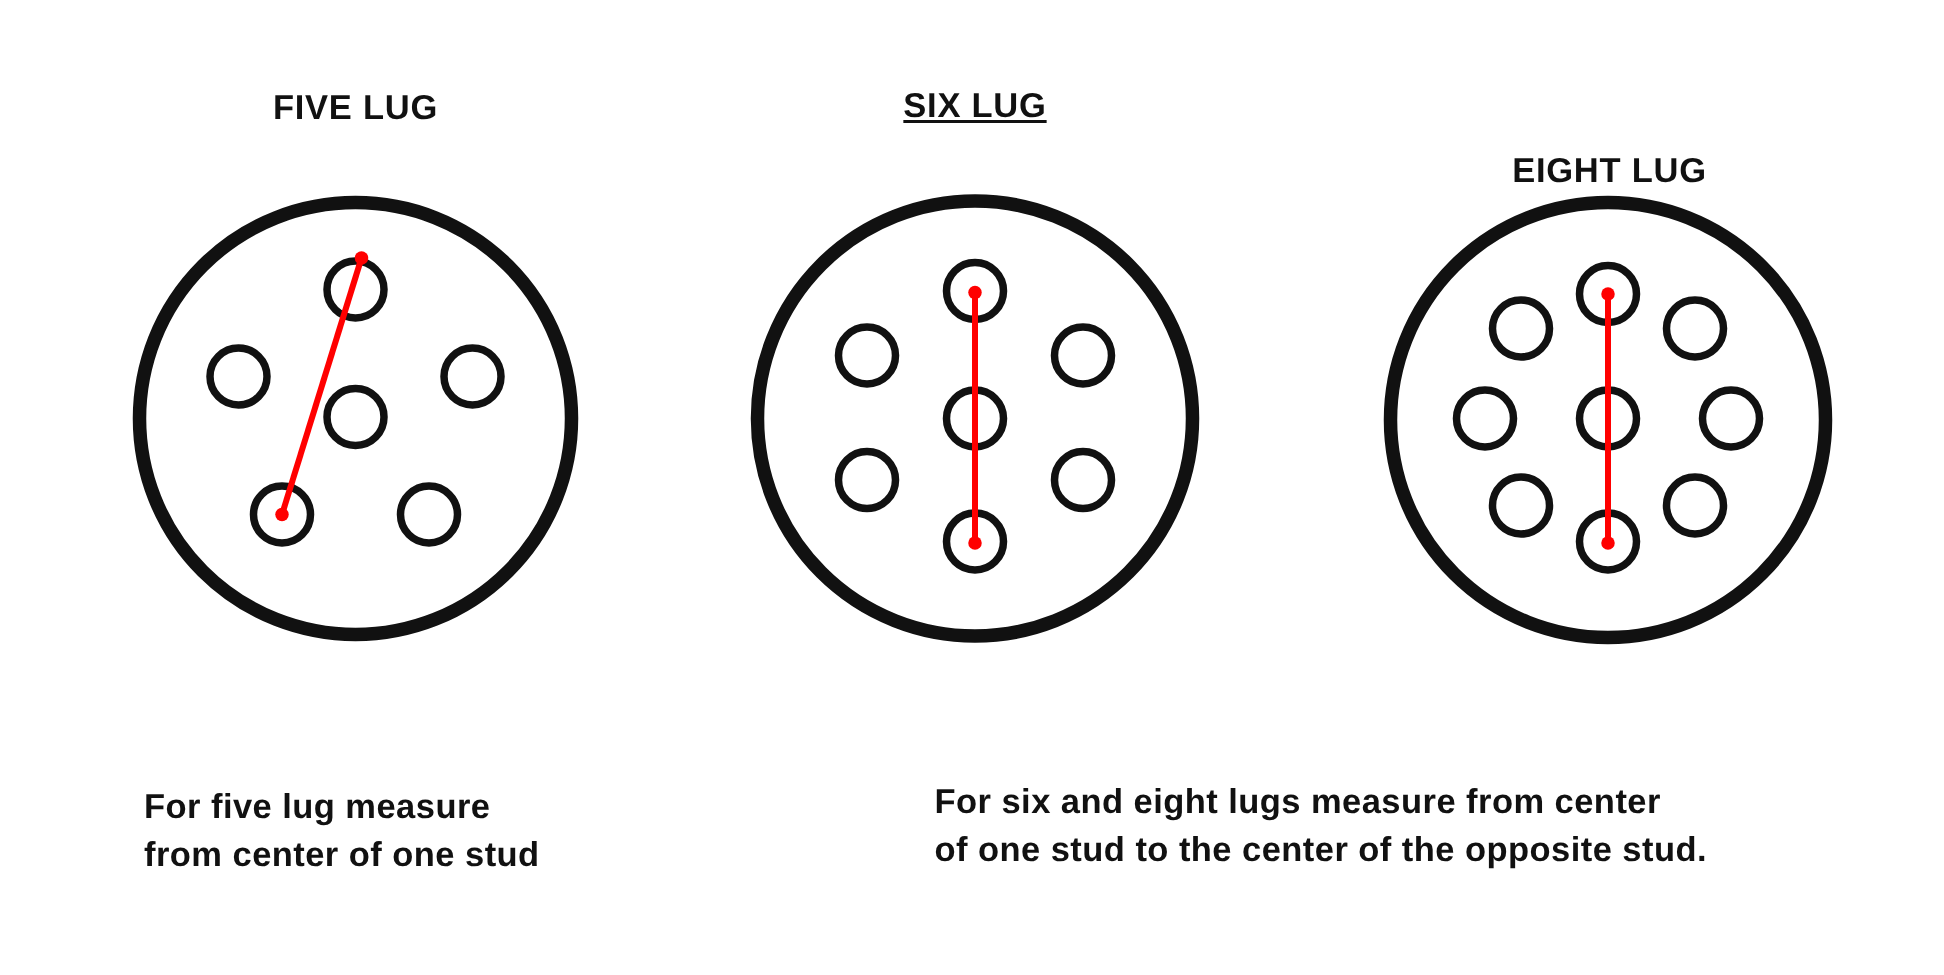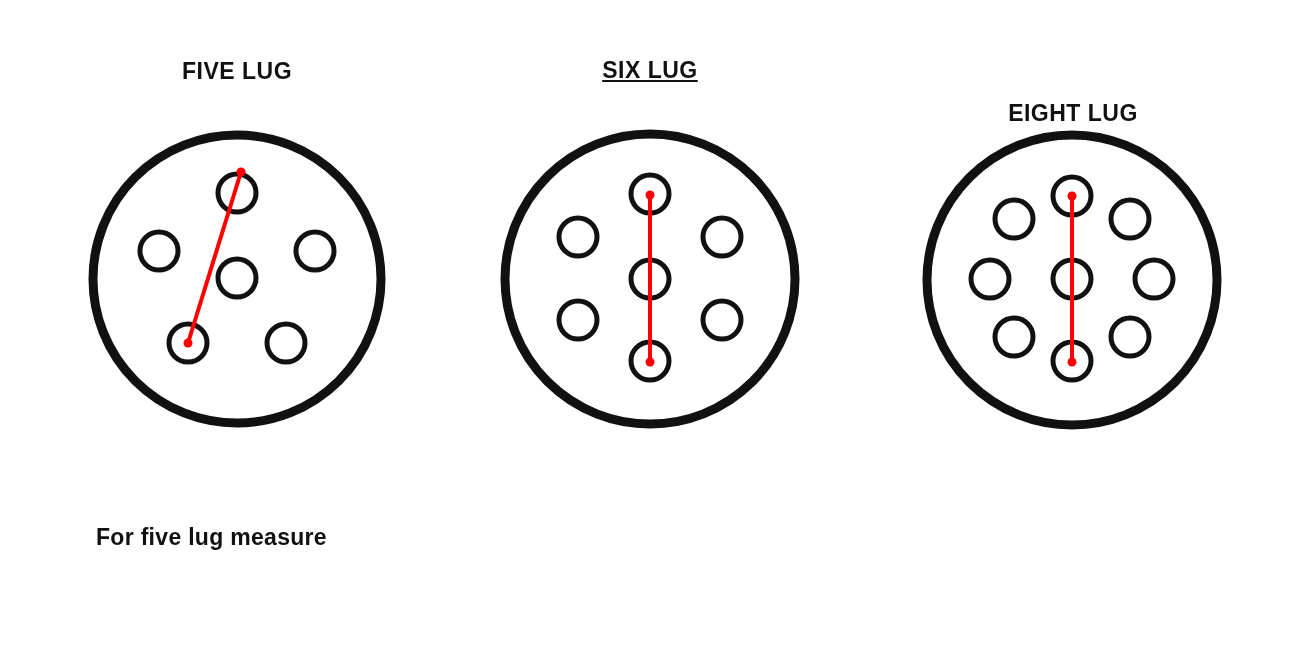--- a/index.html
+++ b/index.html
@@ -77,16 +77,19 @@
     <g>
       <line x1="1072" y1="196" x2="1072" y2="362" stroke-width="4"></line>
       <circle cx="1072" cy="196" r="4.5" stroke="none"></circle>
       <circle cx="1072" cy="362" r="4.5" stroke="none"></circle>
     </g>
   </g>
 </svg>
 
 <div class="caption" style="left:96px; top:521px;">
   <div>For five lug measure</div>
+  <div>from center of one stud</div>
 </div>
 
 <div class="caption" style="left:623px; top:518px;">
+  <div>For six and eight lugs measure from center</div>
+  <div>of one stud to the center of the opposite stud.</div>
 </div>
 
 </body></html>

